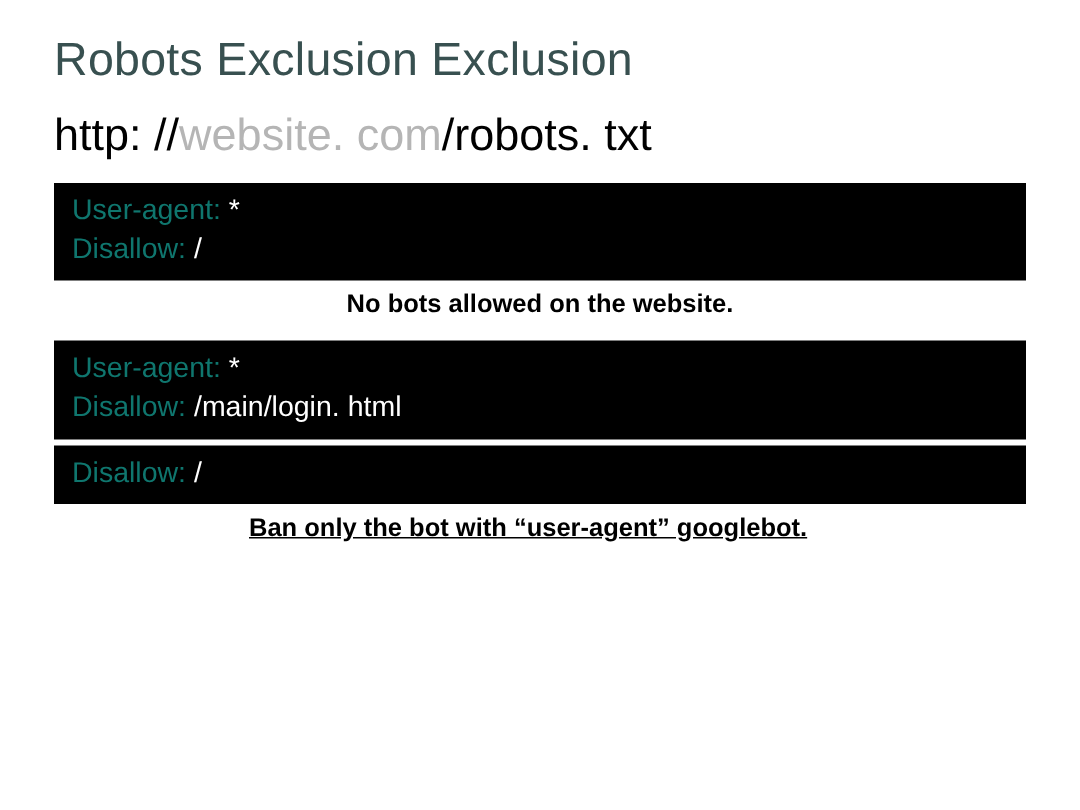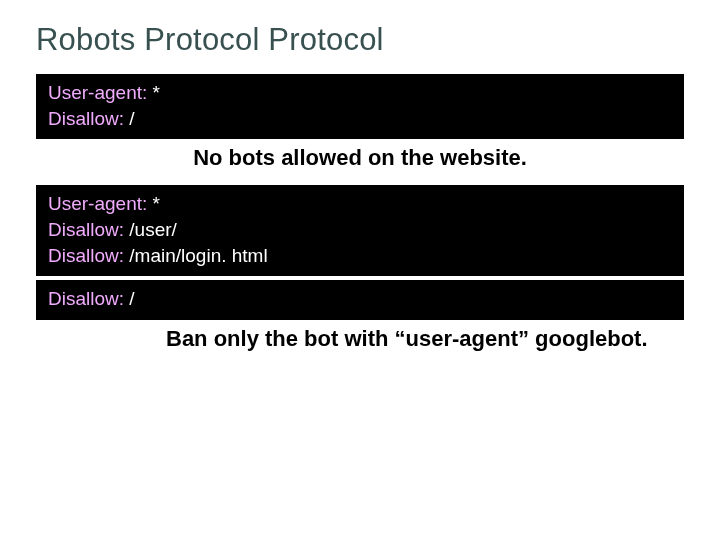--- a/index.html
+++ b/index.html
@@ -33,49 +33,52 @@
   .url .faded { color: #b5b5b5; }
   .codebox {
     background: #000;
     color: #fff;
     padding: 6px 12px 8px 12px;
     margin: 0 0 4px 0;
     font-size: 19px;
     line-height: 1.35;
     font-family: "Segoe UI", "Helvetica Neue", Arial, sans-serif; 
   }
-  .codebox .key { color: #f0abfc; }
+  .codebox .key { color: #0f766e; }
   .caption {
     text-align: center;
     font-weight: 700;
-    font-size: 22px;
+    font-size: 17px;
     margin: 6px 0 14px 0;
   }
   .caption.left {
     text-align: left;
     padding-left: 130px;
+    text-decoration: underline;
   }
 </style>
 </head>
 <body>
 
 <div class="slide">
 
-  <h1 class="title">Robots Protocol Protocol</h1>
+  <h1 class="title">Robots Exclusion Exclusion</h1>
 
+  <div class="url">
+    <span>http: //</span><span class="faded">website. com</span><span>/robots. txt</span>
+  </div>
 
   <div class="codebox">
     <div><span class="key">User-agent:</span><span> *</span></div>
     <div><span class="key">Disallow:</span><span> /</span></div>
   </div>
   <div class="caption">No bots allowed on the website.</div>
 
   <div class="codebox">
     <div><span class="key">User-agent:</span><span> *</span></div>
-    <div><span class="key">Disallow:</span><span> /user/</span></div>
     <div><span class="key">Disallow:</span><span> /main/login. html</span></div>
   </div>
 
   <div class="codebox">
     <div><span class="key">Disallow:</span><span> /</span></div>
   </div>
   <div class="caption left">Ban only the bot with “user-agent” googlebot.</div>
 
 </div>
 

